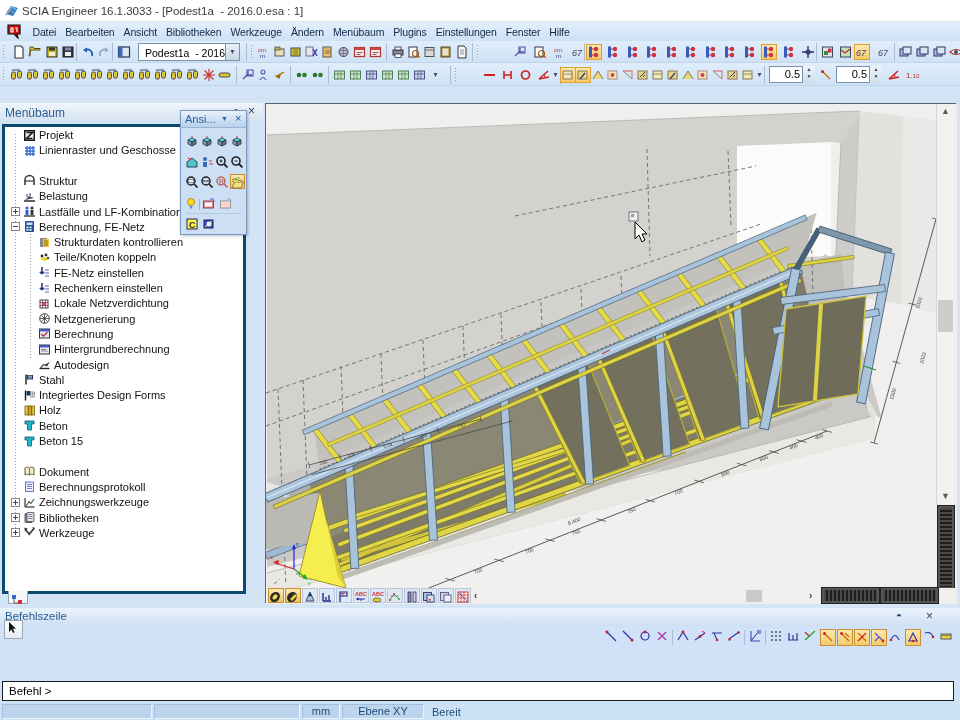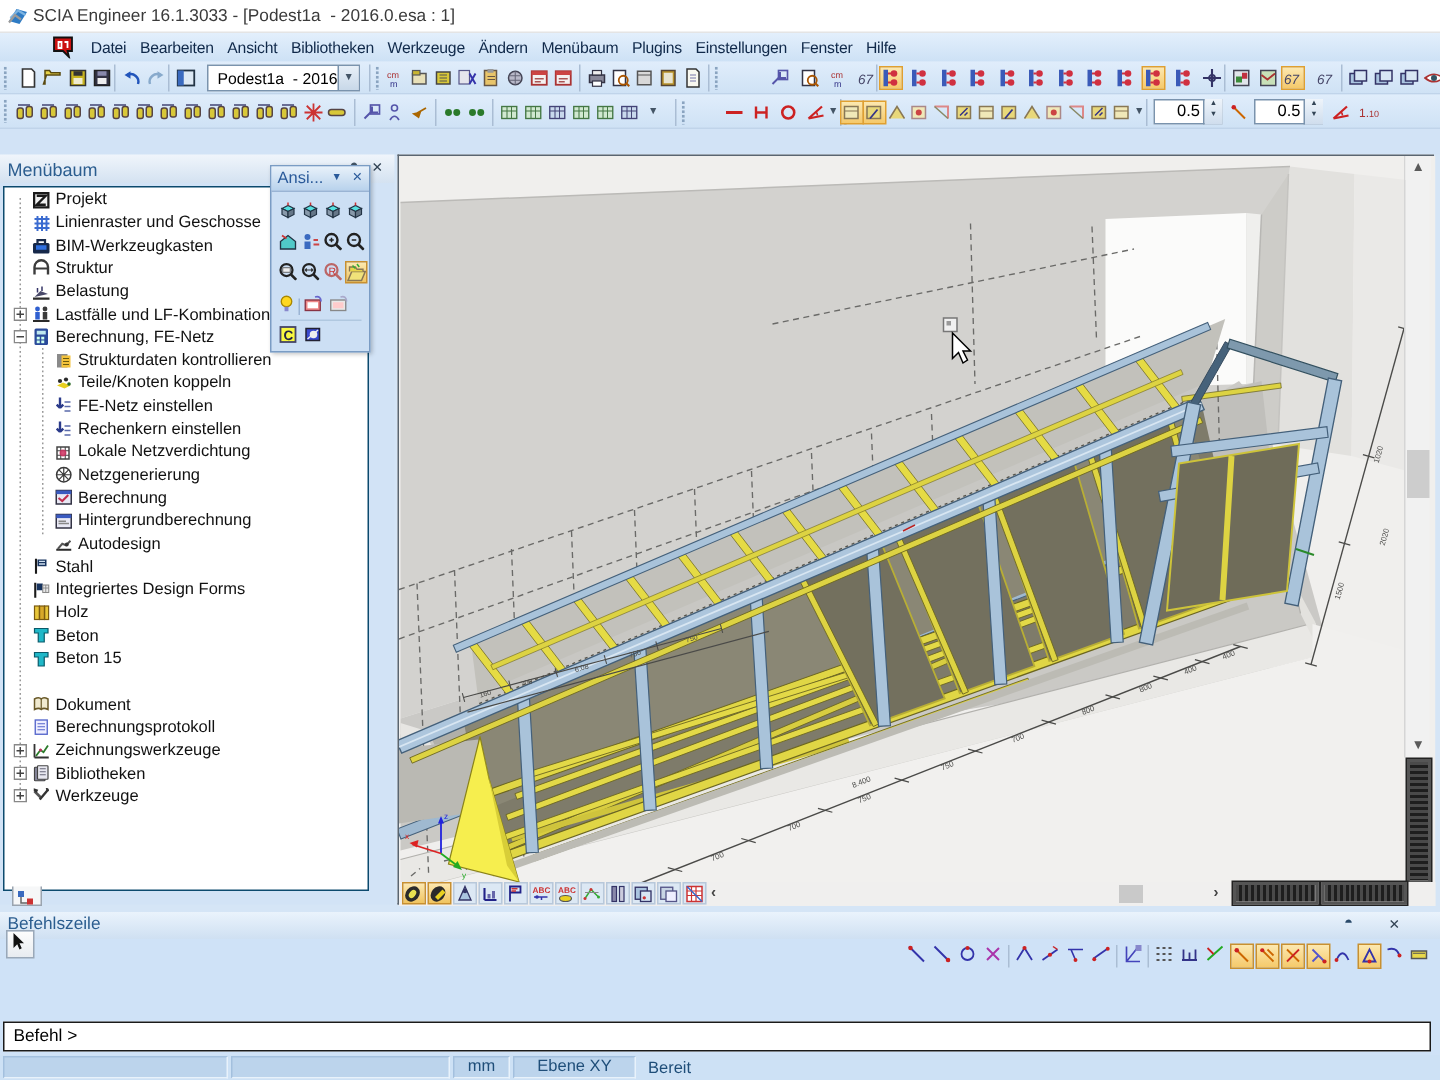--- a/index.html
+++ b/index.html
@@ -1,29 +1,29 @@
 <!DOCTYPE html>
 <html><head>
 <meta charset="utf-8">
 <style>
 * { margin:0; padding:0; box-sizing:border-box; }
 html,body { width:960px; height:720px; overflow:hidden; font-family:"Liberation Sans",sans-serif; }
 body { background:#d5e5f6; position:relative; }
 .titlebar { position:absolute; left:0; top:0; width:960px; height:22px; background:#ffffff; border-bottom:1px solid #e4e4e4; }
 .titlebar .txt { position:absolute; left:22px; top:5px; font-size:11.5px; color:#3a3a3a; }
-.menubar { position:absolute; left:0; top:22px; width:960px; height:19px; background:linear-gradient(#e3effc,#cde1f5); display:flex; align-items:center; font-size:10.5px; color:#10294a; letter-spacing:-0.15px;padding-left:28px; }
+.menubar { position:absolute; left:0; top:22px; width:960px; height:19px; background:linear-gradient(#e3effc,#cde1f5); display:flex; align-items:center; font-size:10.5px; color:#10294a; letter-spacing:-0.15px; }
 .menubar span.mi { padding:0 4.5px; }
 .tb { position:absolute; left:0; width:960px; background:linear-gradient(#e0edfb,#cfe2f5); border-bottom:1px solid #c0d4ea; }
 #tb1 { top:41px; height:22px; }
 #tb2 { top:63px; height:23px; }
 .gapband { position:absolute; left:0; top:86px; width:960px; height:17px; background:#d2e3f6; }
 
 .leftpanel { position:absolute; left:0; top:103px; width:263px; height:500px; background:#d2e3f6; }
 .lp-head { position:absolute; left:0; top:0; width:263px; height:19px; background:linear-gradient(#f0f5fb,#d4e2f1); color:#2b5d8f; font-size:12px; padding:3px 0 0 5px; }
-.lp-tree { position:absolute; left:2px; top:21px; width:244px; height:470px; background:#ffffff; border:1px solid #0c4a6e; font-size:11px; color:#111; overflow:hidden; }
+.lp-tree { position:absolute; left:2px; top:21px; width:244px; height:470px; background:#ffffff; border:3px solid #0c4a6e; font-size:11px; color:#111; overflow:hidden; }
 .lp-tab { position:absolute; left:8px; top:488px; width:20px; height:13px; background:#f6f7f8; border:1px solid #9aa4af; border-top:none; }
 
 .vp { position:absolute; left:265px; top:103px; width:691px; height:500px; background:#f0efed; border:1px solid #5a6570; border-right:none; }
 
 .cmdpanel { position:absolute; left:0; top:608px; width:960px; height:95px; background:#cfe2f7; }
 .cmd-head { position:absolute; left:0; top:0; width:960px; height:18px; background:linear-gradient(#eaf3fc,#cfe0f2); color:#2b5d8f; font-size:11.5px; padding:2px 0 0 5px; }
 .cmd-input { position:absolute; left:2px; top:73px; width:952px; height:20px; background:#fff; border:1px solid #1a1a1a; font-size:11.5px; color:#000; padding:3px 0 0 6px; }
 
 .statusbar { position:absolute; left:0; top:703px; width:960px; height:17px; background:#cde1f5; font-size:11px; color:#1f4e79; }
 .sb-seg { position:absolute; top:1px; height:15px; background:#bcd4ec; border:1px solid #a3c0de; border-right-color:#e8f2fb; border-bottom-color:#e8f2fb; }
@@ -488,28 +488,20 @@
           <rect x="2.5" y="2.5" width="8" height="8" fill="#f0f0f0"></rect>
           <path d="M3.5 3.5h6l-6 6h6" stroke="#1a1a1a" stroke-width="1.6" fill="none"></path>
         </svg>
         <span class="ttxt" style="left:34px">Projekt</span>
       </div>
 <div class="trow" style="top:15.8px">
         <svg class="tico" style="left:18px" width="13" height="13" viewBox="0 0 13 13">
           <path d="M2 4h10M2 7h10M2 10h10M4 2v10M7 2v10M10 2v10" stroke="#3a6bd0" stroke-width="1.3"></path>
         </svg>
         <span class="ttxt" style="left:34px">Linienraster und Geschosse</span>
-      </div>
-<div class="trow" style="top:31.1px">
-        <svg class="tico" style="left:18px" width="13" height="13" viewBox="0 0 13 13">
-          <rect x="1" y="5" width="11" height="7" rx="1" fill="#16284a"></rect>
-          <rect x="3" y="6.5" width="7" height="3" fill="#2f6fe0"></rect>
-          <path d="M4 5v-2h5v2" stroke="#16284a" stroke-width="1.5" fill="none"></path>
-        </svg>
-        <span class="ttxt" style="left:34px">BIM-Werkzeugkasten</span>
       </div>
 <div class="trow" style="top:46.4px">
         <svg class="tico" style="left:18px" width="13" height="13" viewBox="0 0 13 13">
           <path d="M2 11v-5a4.5 4.5 0 0 1 9 0v5" stroke="#3c3c3c" stroke-width="1.6" fill="none"></path>
           <path d="M2 7h9" stroke="#3c3c3c" stroke-width="1.2"></path>
         </svg>
         <span class="ttxt" style="left:34px">Struktur</span>
       </div>
 <div class="trow" style="top:61.7px">
         <svg class="tico" style="left:18px" width="13" height="13" viewBox="0 0 13 13">

